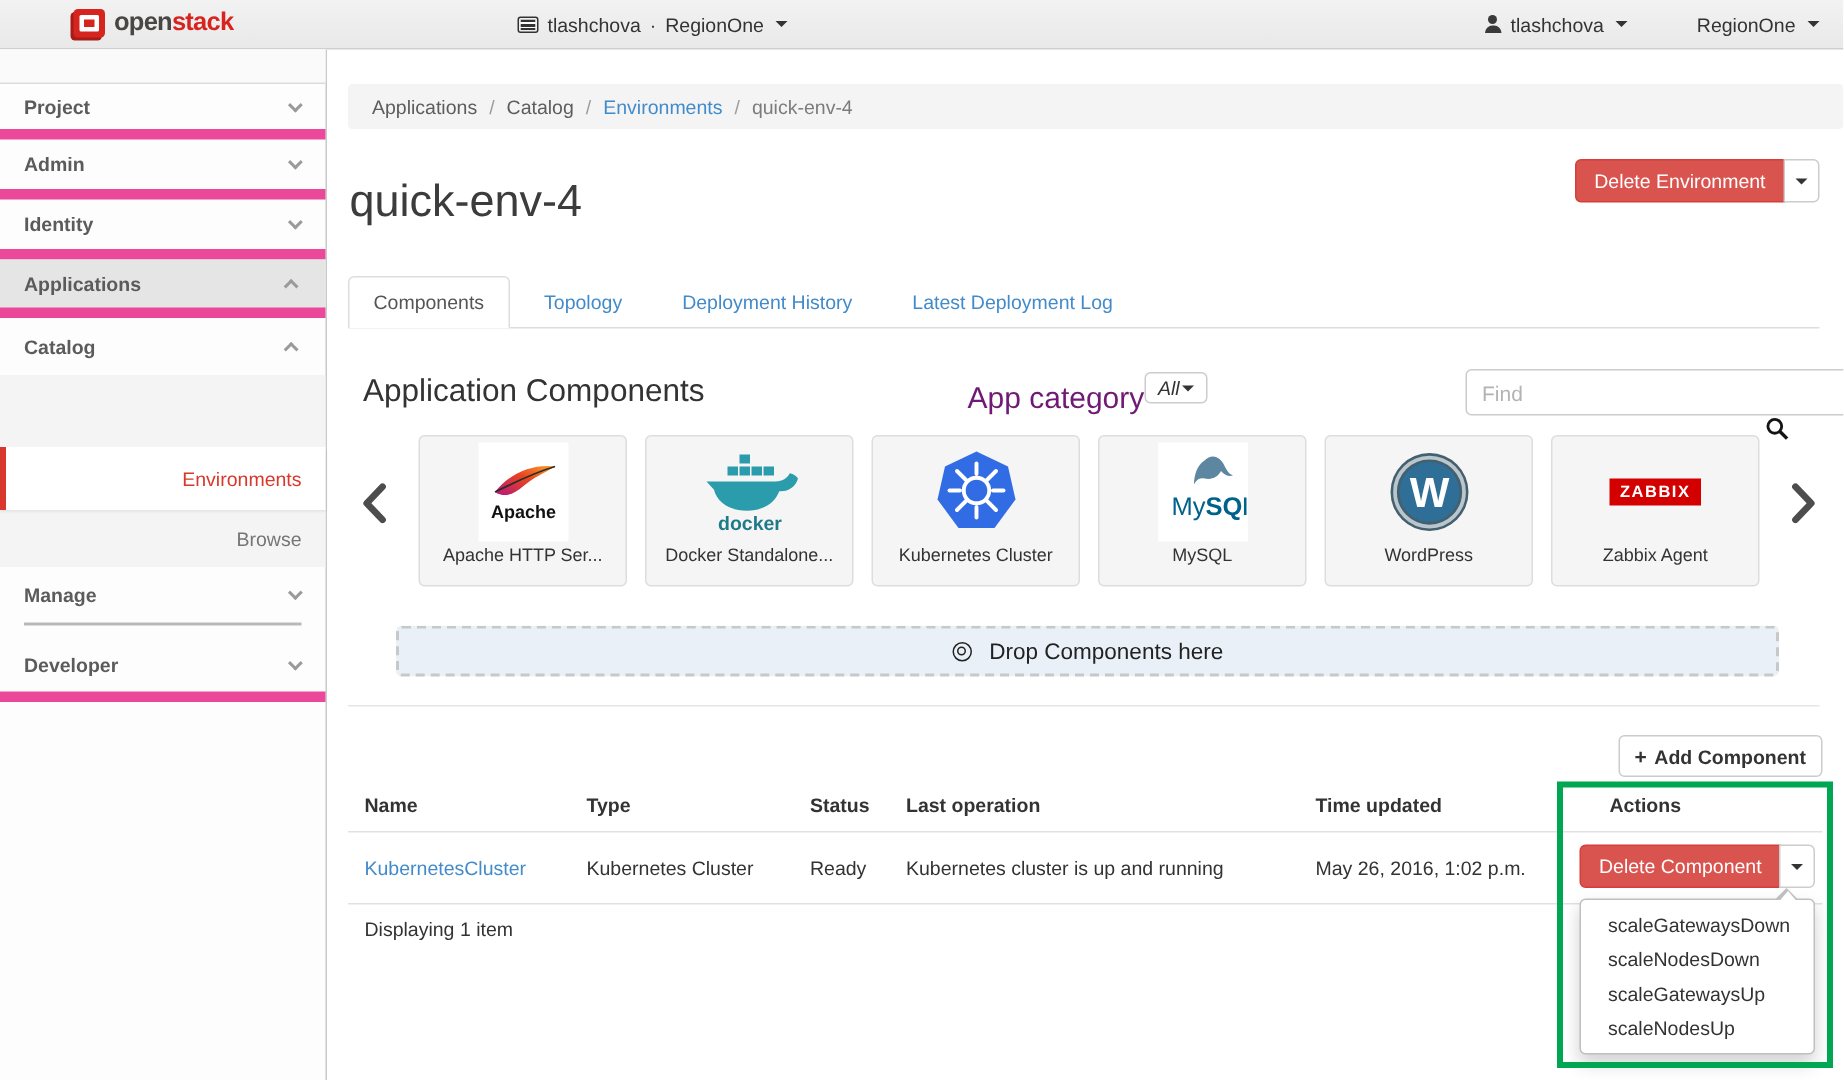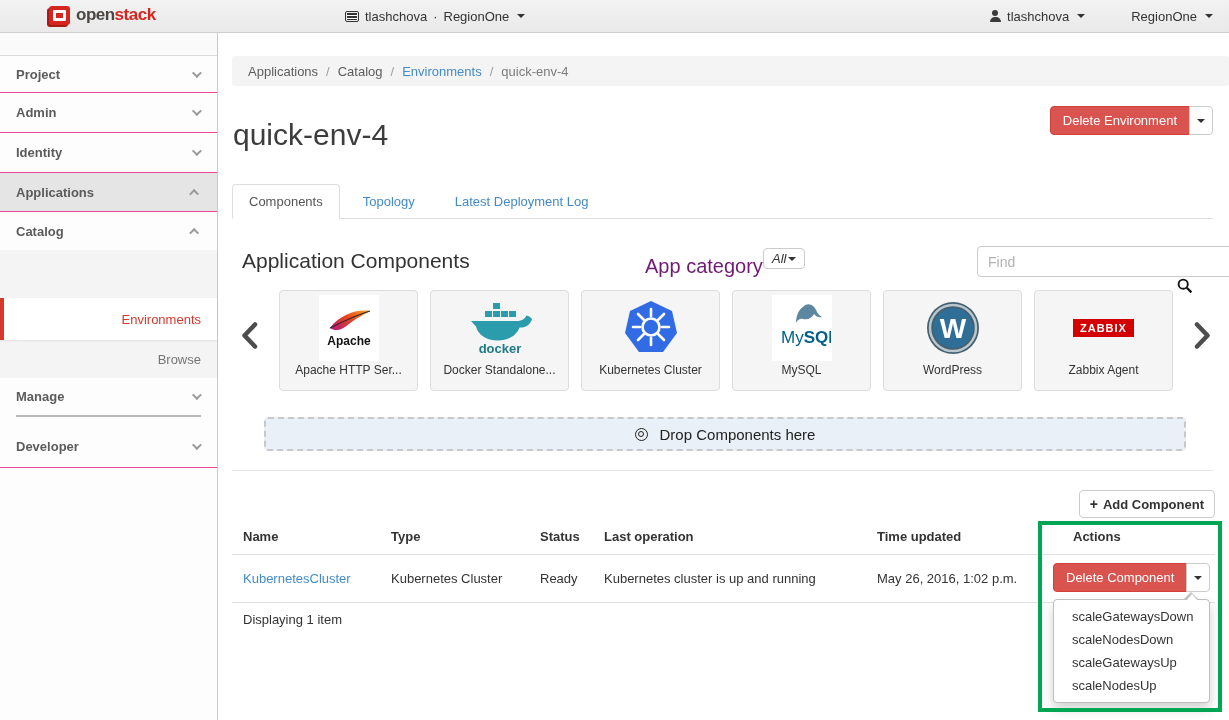--- a/index.html
+++ b/index.html
@@ -23,21 +23,21 @@
   .tb-item { display:flex; align-items:center; gap:6px; color:#333; cursor:pointer; }
   .person-icon { position:relative; width:12px; height:12px; display:inline-block; }
   .person-icon::before { content:""; position:absolute; top:0; left:3px; width:6px; height:6px; border-radius:50%; background:#3a3a3a; }
   .person-icon::after  { content:""; position:absolute; bottom:0; left:0.5px; width:11px; height:5px; border-radius:5px 5px 0 0; background:#3a3a3a; }
   .caret { display:inline-block; width:0; height:0; border-left:4px solid transparent; border-right:4px solid transparent; border-top:4px solid currentColor; margin-left:2px; }
 
   
   .sidebar { position:absolute; left:0; top:33px; width:218px; height:687px; background:#fdfdfd; border-right:1px solid #c9c9c9; }
   .side-strip { position:absolute; left:0; top:0; width:100%; height:23px; background:#fafafa; border-bottom:1px solid #dcdcdc; }
   .nav1 { position:absolute; left:0; width:100%; display:flex; align-items:center; padding:0 18px 0 16px;
-          font-weight:bold; color:#5b5b5b; border-bottom:1px solid #ec4899; cursor:pointer; }
+          font-weight:bold; color:#5b5b5b; border-bottom:7px solid #ec4899; cursor:pointer; }
   .nav1 .chev { margin-left:auto; }
   .chev { display:inline-block; width:7px; height:7px; border-right:2px solid #9a9a9a; border-bottom:2px solid #9a9a9a; transform:rotate(45deg) translateY(-2px); }
   .chev.up { transform:rotate(225deg) translateY(-2px); }
   .subpanel { position:absolute; left:0; top:217px; width:100%; height:128px; background:#f4f4f4; }
   .nav-env { position:absolute; left:0; top:265px; width:100%; height:42px; background:#fff; border-left:4px solid #d8372c;
              display:flex; align-items:center; justify-content:flex-end; padding-right:16px; color:#d8372c; cursor:pointer;
              box-shadow:0 1px 2px rgba(0,0,0,0.08); }
   .nav-browse { position:absolute; left:0; top:307px; width:100%; height:38px; display:flex; align-items:center; justify-content:flex-end;
                 padding-right:16px; color:#757575; cursor:pointer; }
   .underline2 { position:absolute; left:16px; right:16px; height:2px; background:#b9b9b9; }
@@ -198,20 +198,21 @@
   <div class="split del-env">
     <button class="btn btn-danger main">Delete Environment</button>
     <button class="btn toggle">
         <span class="caret" style="margin:0;"></span>
       </button>
   </div>
 
   <div class="tabs">
     <div class="tab active">Components</div>
     <div class="tab">Topology</div>
+    <div class="tab">Deployment History</div>
     <div class="tab">Latest Deployment Log</div>
   </div>
 
   <div class="sec-heading">Application Components</div>
   <div class="appcat-label">App category</div>
   <button class="btn appcat-btn">
     <span>All</span>
     <span class="caret"></span>
   </button>
   <input class="find-input" placeholder="Find" style="">

